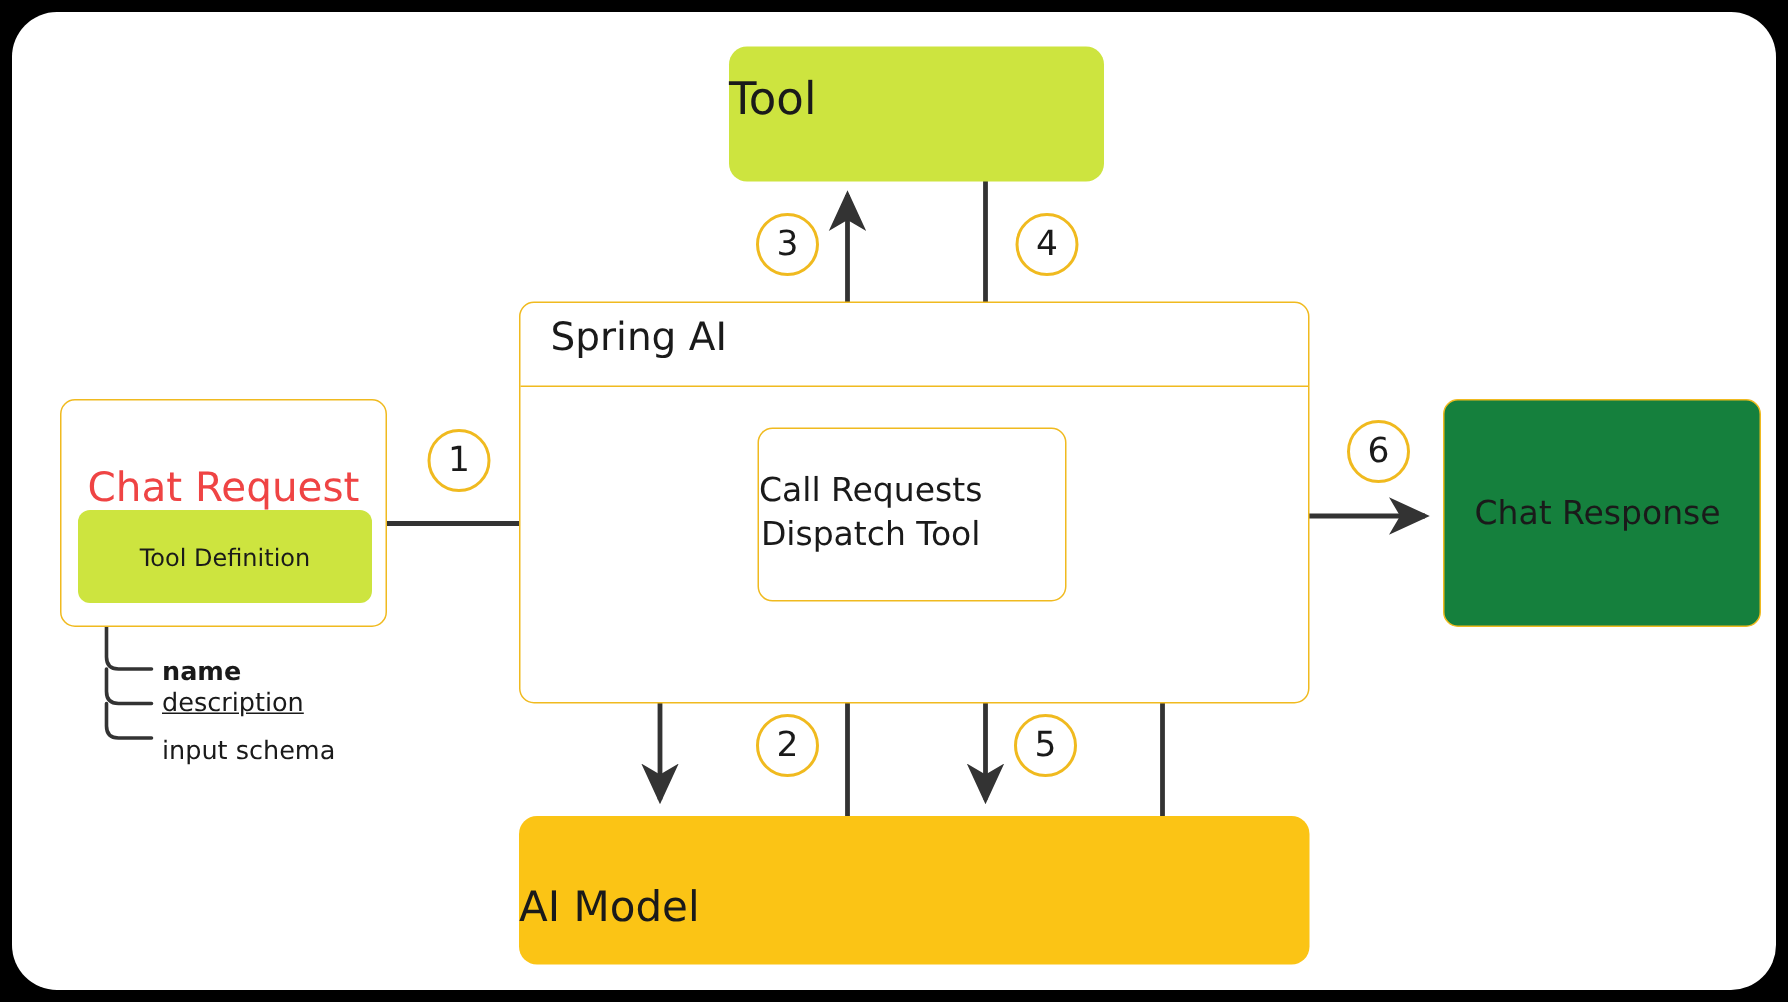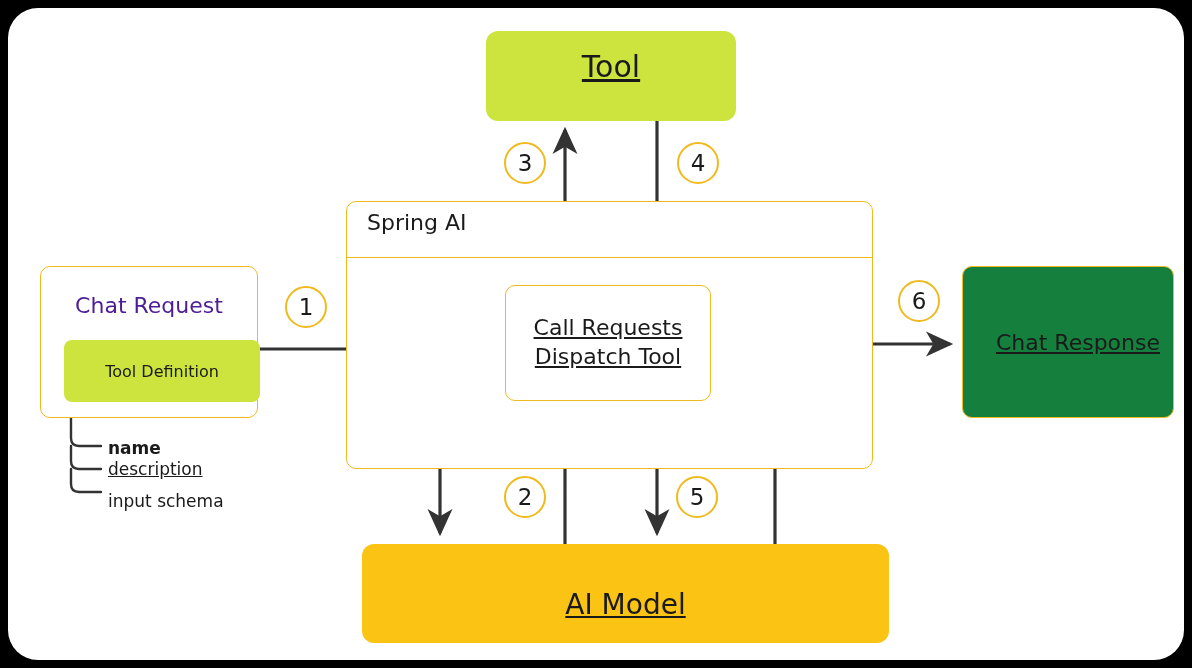--- a/index.html
+++ b/index.html
@@ -36,53 +36,51 @@
     width: 1192px;
     height: 668px;
     pointer-events: none;
   }
   
   .node {
     position: absolute;
     box-sizing: border-box;
     display: flex;
     align-items: center;
-    justify-content: center;
+    justify-content: flex-start;
     text-align: center;
     color: #1a1a1a;
-    text-decoration: underline;
   }
   .node-tool {
     left: 478px; top: 23px; width: 250px; height: 90px;
     background: #CDE43F;
     border-radius: 12px;
     font-size: 30px;
     align-items: flex-start;
     padding-top: 18px;
   }
   .node-aimodel {
     left: 338px; top: 536px; width: 527px; height: 99px;
     background: #FBC415;
     border-radius: 12px;
     font-size: 28px;
     align-items: flex-end;
     padding-bottom: 22px;
-    margin-left: 16px;
   }
   .node-springai {
     left: 338px; top: 193px; width: 527px; height: 268px;
     background: #ffffff;
     border: 1.6px solid #F0BA1F;
     border-radius: 10px;
     display: block;
   }
   .springai-title {
     position: absolute;
     left: 20px; top: 8px;
-    font-size: 22px;
+    font-size: 26px;
     color: #1a1a1a;
   }
   .springai-divider {
     position: absolute;
     left: 0; right: 0; top: 55px;
     height: 0;
     border-top: 1.6px solid #F0BA1F;
   }
   .node-dispatch {
     left: 497px; top: 277px; width: 206px; height: 116px;
@@ -94,36 +92,35 @@
   }
   .node-chatrequest {
     left: 32px; top: 258px; width: 218px; height: 152px;
     background: #ffffff;
     border: 1.6px solid #F0BA1F;
     border-radius: 10px;
     display: block;
   }
   .chatrequest-title {
     position: absolute;
-    left: 0; right: 0; top: 26px;
+    left: 0; right: 0; top: 43px;
     text-align: center;
-    font-size: 22px;
-    color: #4c1d95;
+    font-size: 27px;
+    color: #ef4444;
   }
   .node-tooldef {
     position: absolute;
     left: 11px; top: 73px; width: 196px; height: 62px;
     background: #CDE43F;
     border-radius: 8px;
     display: flex;
     align-items: center;
     justify-content: center;
     font-size: 16px;
     color: #1a1a1a;
-    margin-left: 12px;
   }
   .node-chatresponse {
     left: 954px; top: 258px; width: 212px; height: 152px;
     background: #15803d;
     border: 1.6px solid #F0BA1F;
     border-radius: 10px;
     font-size: 22px;
     padding-left: 20px;
   }
   

